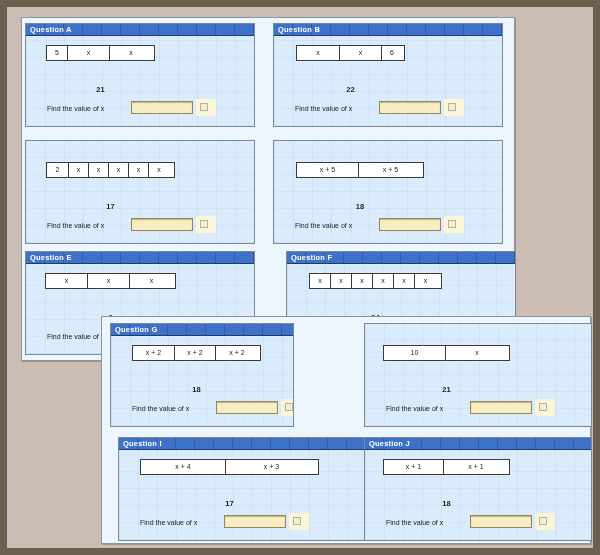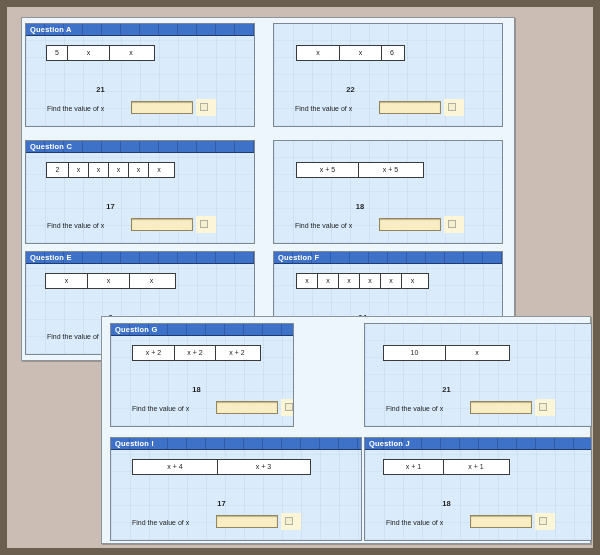--- a/index.html
+++ b/index.html
@@ -78,20 +78,23 @@
       <span class="b-rh"></span>
     </div>
     <div class="total" style="left: 20px; width: 109px;">21</div>
     <div class="find-label">Find the value of x</div>
     <input class="ans" type="text" style="">
     <div class="chk-cell">
       <span class="chk"></span>
     </div>
   </div>
       <div class="card" style="left: 251px; top: 5px; width: 230px;">
+    <div class="card-header">
+      <div class="card-title">Question B</div>
+    </div>
     <div class="bar" style="left: 22px; width: 109px;">
           <div class="cell cb" style="width: 43px;">x</div>
           <div class="cell cb" style="width: 42px;">x</div>
           <div class="cell" style="width: 20px;">6</div>
         </div>
     <div class="brace" style="left: 22px; width: 109px;">
       <span class="b-lh"></span>
       <span class="b-lr"></span>
       <span class="b-lc"></span>
       <span class="b-rc"></span>
@@ -99,23 +102,20 @@
       <span class="b-rh"></span>
     </div>
     <div class="total" style="left: 22px; width: 109px;">22</div>
     <div class="find-label">Find the value of x</div>
     <input class="ans" type="text" style="">
     <div class="chk-cell">
       <span class="chk"></span>
     </div>
   </div>
       <div class="card" style="left: 3px; top: 122px; width: 230px;">
-    <div class="card-header">
-      <div class="card-title">Question C</div>
-    </div>
     <div class="bar" style="left: 20px; width: 129px;">
           <div class="cell cb" style="width: 22px;">2</div>
           <div class="cell cb" style="width: 20px;">x</div>
           <div class="cell cb" style="width: 20px;">x</div>
           <div class="cell cb" style="width: 20px;">x</div>
           <div class="cell cb" style="width: 20px;">x</div>
           <div class="cell" style="width: 20px;">x</div>
         </div>
     <div class="brace" style="left: 20px; width: 129px;">
       <span class="b-lh"></span>
@@ -169,21 +169,21 @@
       <span class="b-rr"></span>
       <span class="b-rh"></span>
     </div>
     <div class="total" style="left: 19px; width: 131px;">9</div>
     <div class="find-label">Find the value of x</div>
     <input class="ans" type="text" style="">
     <div class="chk-cell">
       <span class="chk"></span>
     </div>
   </div>
-      <div class="card" style="left: 251px; top: 233px; width: 230px;">
+      <div class="card" style="left: 264px; top: 233px; width: 230px;">
     <div class="card-header">
       <div class="card-title">Question F</div>
     </div>
     <div class="bar" style="left: 22px; width: 133px;">
           <div class="cell cb" style="width: 21px;">x</div>
           <div class="cell cb" style="width: 21px;">x</div>
           <div class="cell cb" style="width: 21px;">x</div>
           <div class="cell cb" style="width: 21px;">x</div>
           <div class="cell cb" style="width: 21px;">x</div>
           <div class="cell" style="width: 21px;">x</div>
@@ -242,21 +242,21 @@
       <span class="b-rr"></span>
       <span class="b-rh"></span>
     </div>
     <div class="total" style="left: 18px; width: 127px;">21</div>
     <div class="find-label">Find the value of x</div>
     <input class="ans" type="text" style="">
     <div class="chk-cell">
       <span class="chk"></span>
     </div>
   </div>
-      <div class="card" style="left: 8px; top: 120px; width: 252px; padding-left: 8px;">
+      <div class="card" style="left: 16px; top: 120px; width: 252px; padding-left: 8px;">
     <div class="card-header">
       <div class="card-title">Question I</div>
     </div>
     <div class="bar" style="left: 21px; width: 179px;">
           <div class="cell cb" style="width: 85px;">x + 4</div>
           <div class="cell" style="width: 91px;">x + 3</div>
         </div>
     <div class="brace" style="left: 21px; width: 179px;">
       <span class="b-lh"></span>
       <span class="b-lr"></span>

